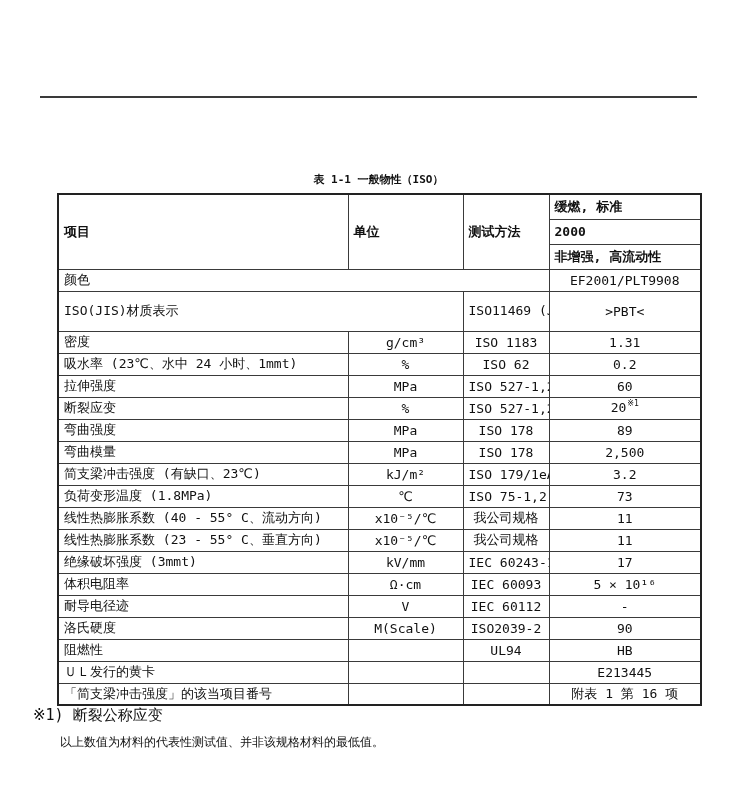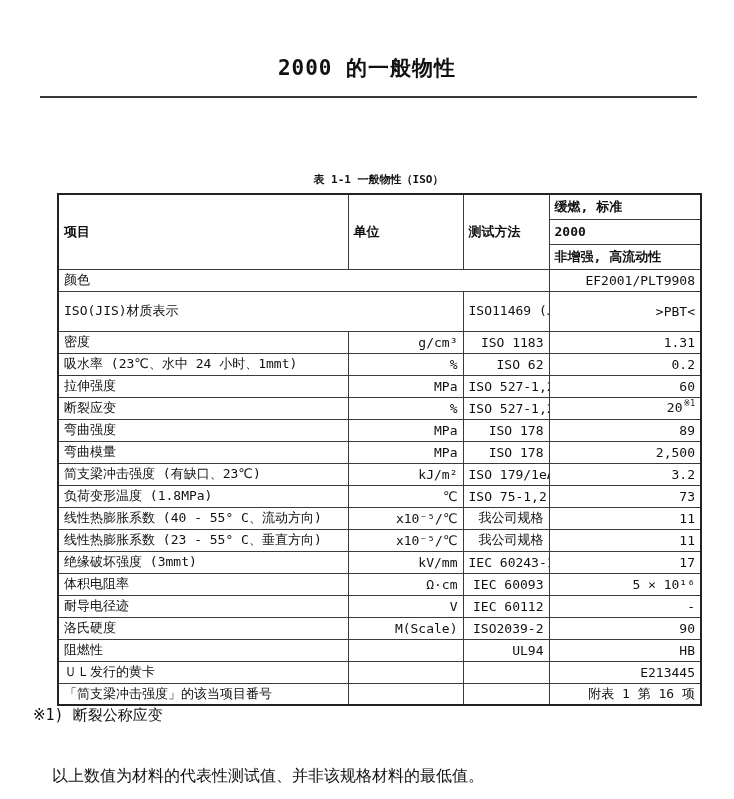--- a/index.html
+++ b/index.html
@@ -56,48 +56,46 @@
     font-size: 13px;
     height: 22px;
     padding: 0 5px;
     overflow: hidden;
     white-space: nowrap;
     font-weight: 500;
   }
   tr.hdr td { height: 25px; text-align: left; font-weight: bold; }
   tr.iso-row td { height: 40px; }
   td.l { text-align: left; }
-  td.c { text-align: right; }
+  td.c { text-align: center; }
   td.pre { white-space: pre-line; line-height: 1.25; text-align: center; font-size: 12.5px; }
   sup.note-sup {
     font-size: 8px;
     position: relative;
     top: -1px;
     margin-left: 1px;
   }
   .footnote1 {
     position: absolute;
     top: 706px;
     left: 33px;
     font-size: 15px;
   }
   .footnote2 {
     position: absolute;
     top: 734px;
-    left: 52px;
-    font-size: 16px;
-    margin-top: 32px;
+    left: 60px;
+    font-size: 12px;
   }
 </style>
 </head>
 <body>
 
 <div class="page">
 
-  <div class="doc-title">2000 的一般物性</div>
   <div class="title-rule"></div>
 
   <div class="table-caption">表 1-1 一般物性（ISO）</div>
 
   <table class="props">
     <colgroup>
       <col style="width:290px">
         <col style="width:115px">
         <col style="width:86px">
         <col style="width:152px">

